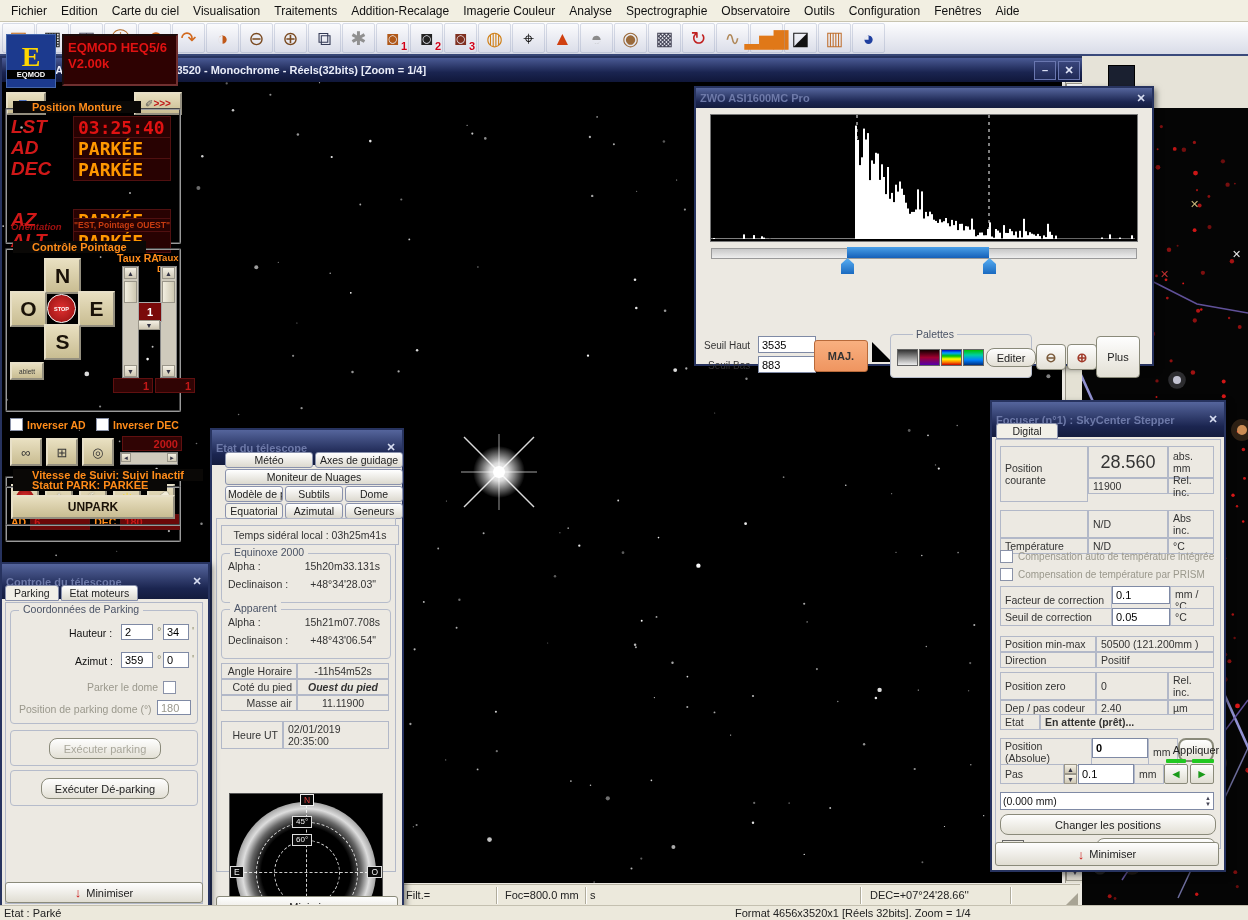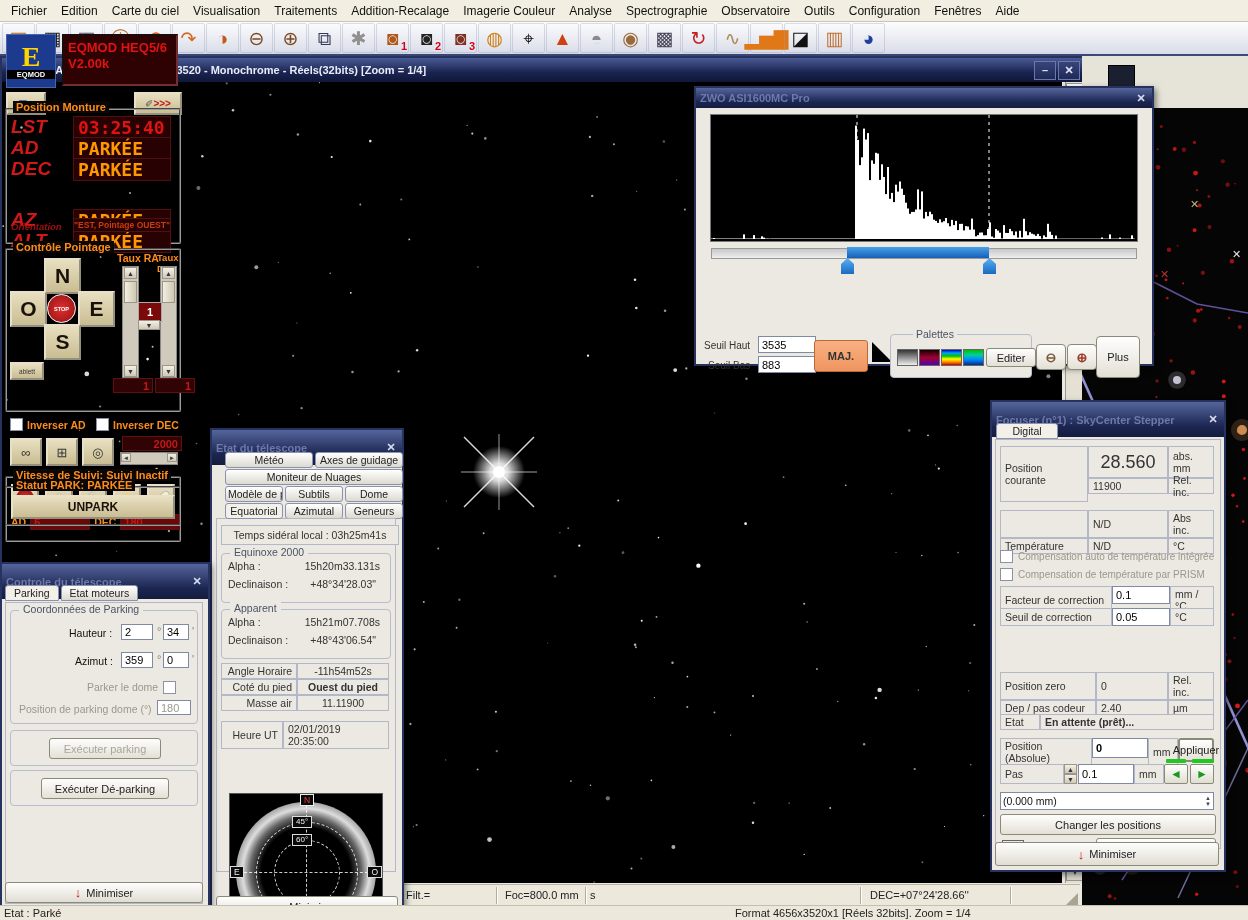--- a/index.html
+++ b/index.html
@@ -18,21 +18,21 @@
   .tool-btn span.g{font-size:19px;line-height:1;}
   .tool-btn .badge{position:absolute;right:1px;bottom:0;color:#d00018;font-weight:bold;font-size:11px;
                    text-shadow:0 0 2px #fff;}
   
   .win{position:absolute;border:2px solid #27335f;background:#ece9e2;box-shadow:2px 3px 6px rgba(0,0,0,.5);}
   .tbar{height:35px;background:linear-gradient(#55659c,#1b2550 70%,#141c3e);display:flex;align-items:center;
         padding:0 4px;color:#6d79a8;font-weight:bold;font-size:11px;}
   .tbar .ttl{flex:1;white-space:nowrap;overflow:hidden;}
   .xbtn{color:#d6dcf0;font-weight:bold;font-size:11px;width:14px;text-align:center;cursor:default;}
   .btn{display:flex;align-items:center;justify-content:center;background:linear-gradient(#fefefe,#e3e0d5);
-       border:1px solid #8a8a7a;border-radius:3px;font-size:11px;color:#222;}
+       border:1px solid #8a8a7a;border-radius:8px;font-size:11px;color:#222;}
   .btn.dis{color:#a8a69a;}
   .inp{background:#fff;border:1px solid #7f8aa5;font-size:11px;padding:0 3px;box-sizing:border-box;
        font-family:"Liberation Sans",sans-serif;}
   .fs{position:absolute;border:1px solid #b6bccb;border-radius:4px;}
   .fs>legend,.fs>.lg{position:absolute;top:-8px;left:8px;background:#ece9e2;padding:0 4px;font-size:10.5px;color:#4a5366;}
   .kv{position:absolute;display:grid;}
   .cell{border:1px solid #b2b8c8;background:#ece9e2;padding:1px 4px;font-size:10.5px;color:#333;
         display:flex;align-items:center;}
   .cell.r{justify-content:flex-end;} .cell.c{justify-content:center;}
   .chk{width:11px;height:11px;background:#fff;border:1px solid #8a92a8;display:inline-block;}
@@ -110,21 +110,21 @@
   #eqmod-tbar .ttl{flex:1;color:#222;font-size:12px;}
   #eqmod-tbar .wb{width:22px;text-align:center;color:#555;font-size:11px;}
   #eqmod-logo{position:absolute;left:6px;top:34px;width:48px;height:52px;background:#1c3a8e;border:1px solid #46a;
               display:flex;flex-direction:column;align-items:center;justify-content:center;}
   #eqmod-logo .E{color:#ffd700;font-size:28px;font-weight:bold;line-height:26px;font-family:"Liberation Serif",serif;}
   #eqmod-logo .t{background:#000;color:#fff;font-size:7.5px;font-weight:bold;width:100%;text-align:center;}
   #eqmod-display{position:absolute;left:62px;top:34px;width:116px;height:52px;background:#2e0202;
                  border:2px inset #703030;color:#e01212;font-weight:bold;font-size:13px;padding:4px 4px;
                  box-sizing:border-box;line-height:16px;}
   .fs-dark{position:absolute;border:2px groove #9a9a9a;border-radius:2px;}
-  .fs-dark>.lg{position:absolute;top:-9px;left:6px;background:#0a0806;padding:0 3px;color:#ff8c1a;
+  .fs-dark>.lg{position:absolute;top:-9px;left:6px;background:#0a0806;padding:0 19px;color:#ff8c1a;
                font-weight:bold;font-size:11px;white-space:nowrap;}
   .lcd-lab{color:#d01818;font-weight:bold;font-size:19px;font-style:italic;}
   .lcd-val{background:#280202;border:1px solid #501010;color:#ff9800;font-weight:bold;font-size:18px;
            display:flex;align-items:center;padding:0 4px;font-family:"DejaVu Sans Mono",monospace;}
   .pad-btn{position:absolute;width:33px;height:32px;background:linear-gradient(#e8dfc0,#c9bd92);
            border:2px outset #e8e0c8;display:flex;align-items:center;justify-content:center;
            font-size:21px;font-weight:bold;color:#1a1208;}
   .beige-btn{background:linear-gradient(#e8dfc0,#c9bd92);border:2px outset #e8e0c8;
              display:flex;align-items:center;justify-content:center;}
   .vscroll{position:absolute;width:15px;background:#cfcabc;border:1px solid #888;
@@ -1020,21 +1020,21 @@
         <span style="position:absolute;left:6px;top:6px;font-size:10.5px;color:#333;">Alpha :</span>
         <span style="position:absolute;right:10px;top:6px;font-size:10.5px;color:#333;">15h21m07.708s</span>
         <span style="position:absolute;left:6px;top:24px;font-size:10.5px;color:#333;">Declinaison :</span>
         <span style="position:absolute;right:14px;top:24px;font-size:10.5px;color:#333;">+48°43'06.54"</span>
       </div>
 
       <div class="kv" style="left:4px;top:144px;width:168px;grid-template-columns:76px 1fr;">
         <div class="cell r">Angle Horaire</div>
         <div class="cell c">-11h54m52s</div>
         <div class="cell r">Coté du pied</div>
-        <div class="cell c" style="font-weight:bold;">Ouest du pied</div>
+        <div class="cell c" style="font-weight:bold;font-style:italic;">Ouest du pied</div>
         <div class="cell r">Masse air</div>
         <div class="cell c">11.11900</div>
       </div>
       <div class="kv" style="left:4px;top:202px;width:168px;grid-template-columns:62px 1fr;">
         <div class="cell r">Heure UT</div>
         <div class="cell c">02/01/2019 20:35:00</div>
       </div>
 
       <div id="compass">
         <div class="c-ring"></div>
@@ -1275,20 +1275,26 @@
         <div class="fcell r">Facteur de correction</div>
         <input class="inp" style="height: 18px;" value="0.1">
         <div class="fcell c">mm / °C</div>
       </div>
       <div class="frow" style="top:168px;grid-template-columns:112px 58px 44px;">
         <div class="fcell r">Seuil de correction</div>
         <input class="inp" style="height: 18px;" value="0.05">
         <div class="fcell c">°C</div>
       </div>
 
+      <div class="frow" style="top:196px;grid-template-columns:96px 118px;">
+        <div class="fcell">Position min-max</div>
+        <div class="fcell">50500 (121.200mm )</div>
+        <div class="fcell">Direction</div>
+        <div class="fcell">Positif</div>
+      </div>
       <div class="frow" style="top:232px;grid-template-columns:96px 72px 46px;">
         <div class="fcell">Position zero</div>
         <div class="fcell">0</div>
         <div class="fcell">Rel. inc.</div>
         <div class="fcell">Dep / pas codeur</div>
         <div class="fcell">2.40</div>
         <div class="fcell c">µm</div>
       </div>
 
       <div class="frow" style="top:274px;grid-template-columns:40px 174px;">

